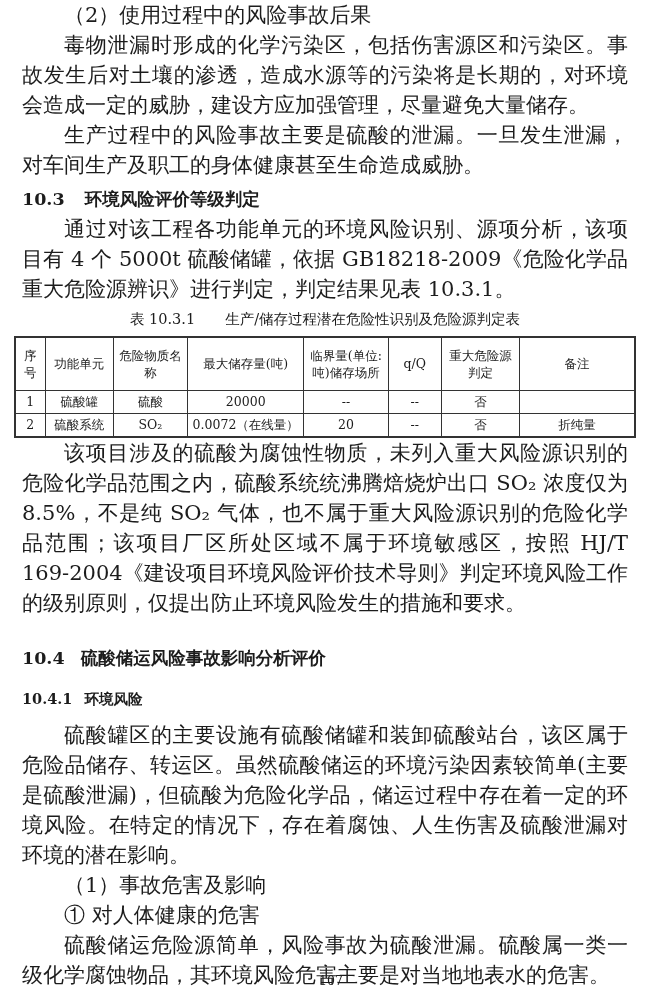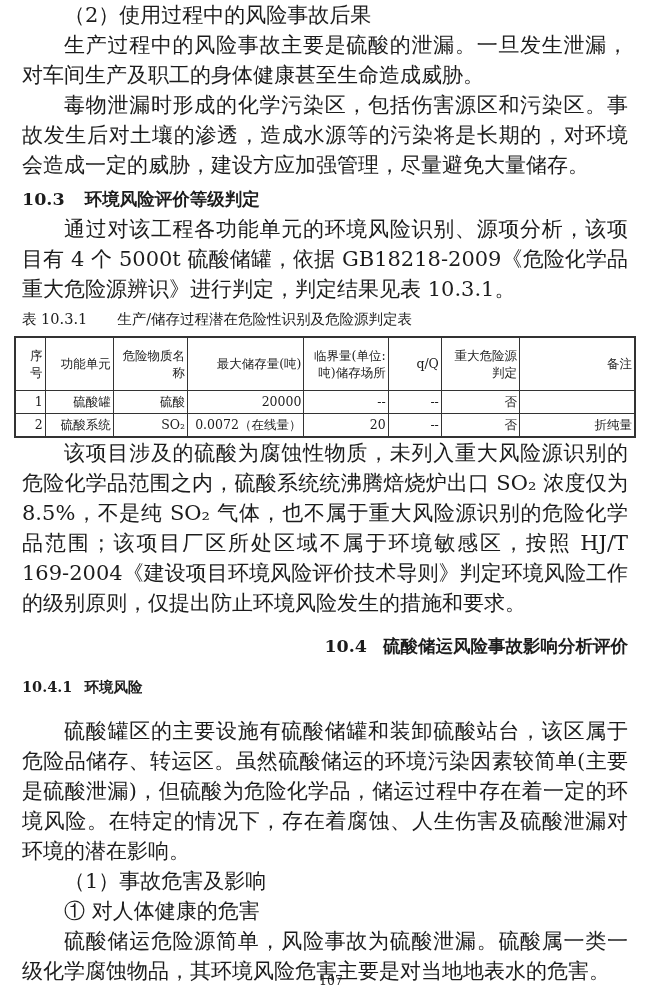--- a/index.html
+++ b/index.html
@@ -34,41 +34,41 @@
   .mt17 { margin-top: 17px; }
   .mt8  { margin-top: 8px; }
   .mt10 { margin-top: 10px; }
   .mt2  { margin-top: 2px; }
   h2.h-section {
     margin: 4px 22px 0;
     font-size: 17.5px;
     font-weight: bold;
     line-height: 30px;
   }
-  h2.h-section-2 { margin-top: 12px; line-height: 32px; text-align: right; }
+  h2.h-section-2 { margin-top: 24px; line-height: 32px; }
   h3.h-sub {
-    margin: 12px 22px 16px;
+    margin: 12px 22px 8px;
     font-size: 14.5px;
     font-weight: bold;
     line-height: 26px;
   }
   .table-caption {
     margin: 2px 22px 0;
-    text-align: left;
+    text-align: center;
     font-size: 14.5px;
     line-height: 26px;
   }
   .table-caption .cap-label { margin-right: 30px; }
   table.hazard {
     margin: 4px auto 0;
     width: 622px;
     border-collapse: collapse;
     border: 2px solid #333333;
     font-size: 12.5px;
-    text-align: right;
+    text-align: center;
     table-layout: fixed;
     padding-left: 31px;
   }
   table.hazard th, table.hazard td {
     border: 1px solid #333333;
     font-weight: normal;
     padding: 1px 2px;
     overflow: hidden;
   }
   table.hazard thead th { height: 53px; line-height: 17px; }
@@ -82,23 +82,23 @@
   }
 </style>
 </head>
 <body>
 
 <div class="page">
 
 
   <p class="body single mt17">（2）使用过程中的风险事故后果</p>
 
+  <p class="body">毒物泄漏时形成的化学污染区，包括伤害源区和污染区。事故发生后对土壤的渗透，造成水源等的污染将是长期的，对环境会造成一定的威胁，建设方应加强管理，尽量避免大量储存。</p>
+
   <p class="body">生产过程中的风险事故主要是硫酸的泄漏。一旦发生泄漏，对车间生产及职工的身体健康甚至生命造成威胁。</p>
-
-  <p class="body">毒物泄漏时形成的化学污染区，包括伤害源区和污染区。事故发生后对土壤的渗透，造成水源等的污染将是长期的，对环境会造成一定的威胁，建设方应加强管理，尽量避免大量储存。</p>
 
   <h2 class="h-section">
     <span class="sec-num" style="margin-right:20px;">10.3</span><span>环境风险评价等级判定</span>
   </h2>
 
   <p class="body mt8">通过对该工程各功能单元的环境风险识别、源项分析，该项目有 4 个 5000t 硫酸储罐，依据 GB18218-2009《危险化学品重大危险源辨识》进行判定，判定结果见表 10.3.1。</p>
 
   <div class="table-caption">
     <span class="cap-label">表 10.3.1</span><span>生产/储存过程潜在危险性识别及危险源判定表</span>
   </div>

